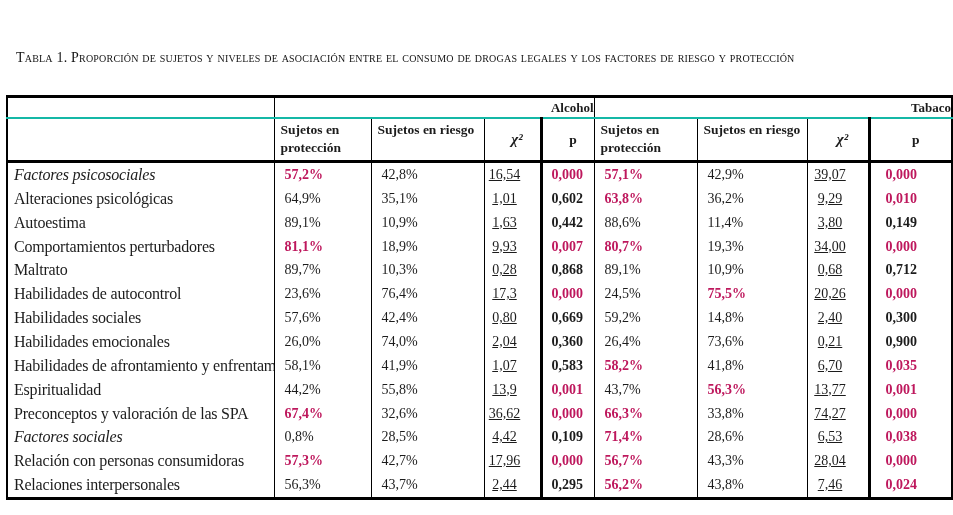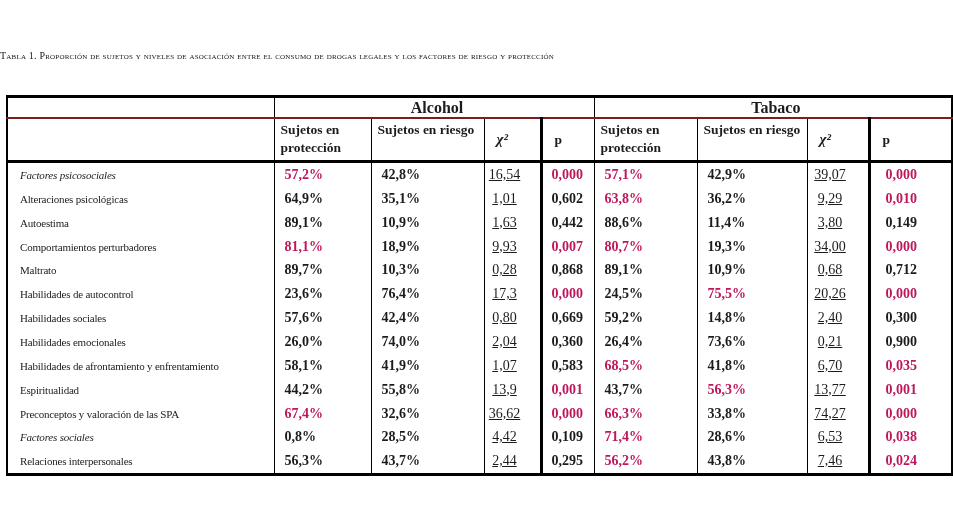--- a/index.html
+++ b/index.html
@@ -7,24 +7,24 @@
     position: relative;
     width: 953px;
     height: 515px;
     background: #ffffff;
     font-family: "Liberation Serif", "DejaVu Serif", serif;
     color: #1c1c1c;
     overflow: hidden;
   }
   .title {
     position: absolute;
-    left: 0;
+    left: 16px;
     top: 50px;
     font-variant: small-caps;
-    font-size: 10px;
+    font-size: 14px;
     letter-spacing: 0.2px;
     color: #151515;
     white-space: nowrap;
   }
   table.results {
     position: absolute;
     left: 6px;
     top: 95px;
     width: 945px;
     border-collapse: collapse;
@@ -35,59 +35,59 @@
     border-bottom: 3px solid #000;
   }
   th, td {
     font-weight: normal;
     overflow: hidden;
     white-space: nowrap;
   }
   
   tr.group-row th {
     height: 19px;
-    border-bottom: 2px solid #7f1d1d;
+    border-bottom: 2px solid #14b8a6;
     font-weight: bold;
-    font-size: 16px;
-    text-align: center;
+    font-size: 13px;
+    text-align: right;
     padding: 0 0 0 6px;
     vertical-align: middle;
   }
   tr.group-row th.group-cell { border-left: 1.5px solid #000; }
   
   tr.sub-row th {
     height: 37px;
     border-bottom: 3px solid #000;
     border-left: 1.5px solid #000;
     font-weight: bold;
     font-size: 13.5px;
     line-height: 1.3;
     text-align: left;
     vertical-align: top;
     padding: 2px 2px 2px 6px;
     white-space: normal;
   }
   tr.sub-row th.spacer { border-left: none; }
-  tr.sub-row th.chi-head, tr.sub-row th.p-head { vertical-align: middle; padding-left: 12px; }
+  tr.sub-row th.chi-head, tr.sub-row th.p-head { vertical-align: middle; padding-left: 12px; text-align: center; }
   tr.sub-row th.chi-head { font-style: italic; font-size: 15px; }
   tr.sub-row th.thick-left, td.thick-left { border-left: 3px solid #000; }
   
   tbody td {
     height: 21.87px;
     border-left: 1.5px solid #000;
     font-size: 14px;
     vertical-align: middle;
   }
   td.label-cell {
     border-left: none;
-    padding-left: 12px;
-    font-size: 11px;
+    padding-left: 6px;
+    font-size: 16px;
     letter-spacing: -0.2px;
   }
-  td.pct { padding-left: 10px; font-weight: bold; }
+  td.pct { padding-left: 10px; }
   td.chi-val { text-align: center; padding-right: 16px; text-decoration: underline; }
   td.p-val { padding-left: 9px; font-weight: bold; }
   td.p-val-t { padding-left: 15px; }
   td.bold { font-weight: bold; color: #be185d; }
   td.italic { font-style: italic; }
 </style>
 </head>
 <body>
 
 <div class="page">
@@ -220,21 +220,21 @@
       <td class="data-cell chi-val">0,21</td>
       <td class="data-cell p-val p-val-t thick-left">0,900</td>
     </tr>
 
     <tr>
       <td class="label-cell">Habilidades de afrontamiento y enfrentamiento</td>
       <td class="data-cell pct">58,1%</td>
       <td class="data-cell pct">41,9%</td>
       <td class="data-cell chi-val">1,07</td>
       <td class="data-cell p-val thick-left">0,583</td>
-      <td class="data-cell pct bold">68,5%</td>
+      <td class="data-cell pct bold">58,2%</td>
       <td class="data-cell pct">41,8%</td>
       <td class="data-cell chi-val">6,70</td>
       <td class="data-cell p-val p-val-t thick-left bold">0,035</td>
     </tr>
 
     <tr>
       <td class="label-cell">Espiritualidad</td>
       <td class="data-cell pct">44,2%</td>
       <td class="data-cell pct">55,8%</td>
       <td class="data-cell chi-val">13,9</td>
@@ -262,20 +262,31 @@
       <td class="data-cell pct">0,8%</td>
       <td class="data-cell pct">28,5%</td>
       <td class="data-cell chi-val">4,42</td>
       <td class="data-cell p-val thick-left">0,109</td>
       <td class="data-cell pct bold">71,4%</td>
       <td class="data-cell pct">28,6%</td>
       <td class="data-cell chi-val">6,53</td>
       <td class="data-cell p-val p-val-t thick-left bold">0,038</td>
     </tr>
 
+    <tr>
+      <td class="label-cell">Relación con personas consumidoras</td>
+      <td class="data-cell pct bold">57,3%</td>
+      <td class="data-cell pct">42,7%</td>
+      <td class="data-cell chi-val">17,96</td>
+      <td class="data-cell p-val thick-left bold">0,000</td>
+      <td class="data-cell pct bold">56,7%</td>
+      <td class="data-cell pct">43,3%</td>
+      <td class="data-cell chi-val">28,04</td>
+      <td class="data-cell p-val p-val-t thick-left bold">0,000</td>
+    </tr>
 
     <tr>
       <td class="label-cell">Relaciones interpersonales</td>
       <td class="data-cell pct">56,3%</td>
       <td class="data-cell pct">43,7%</td>
       <td class="data-cell chi-val">2,44</td>
       <td class="data-cell p-val thick-left">0,295</td>
       <td class="data-cell pct bold">56,2%</td>
       <td class="data-cell pct">43,8%</td>
       <td class="data-cell chi-val">7,46</td>

